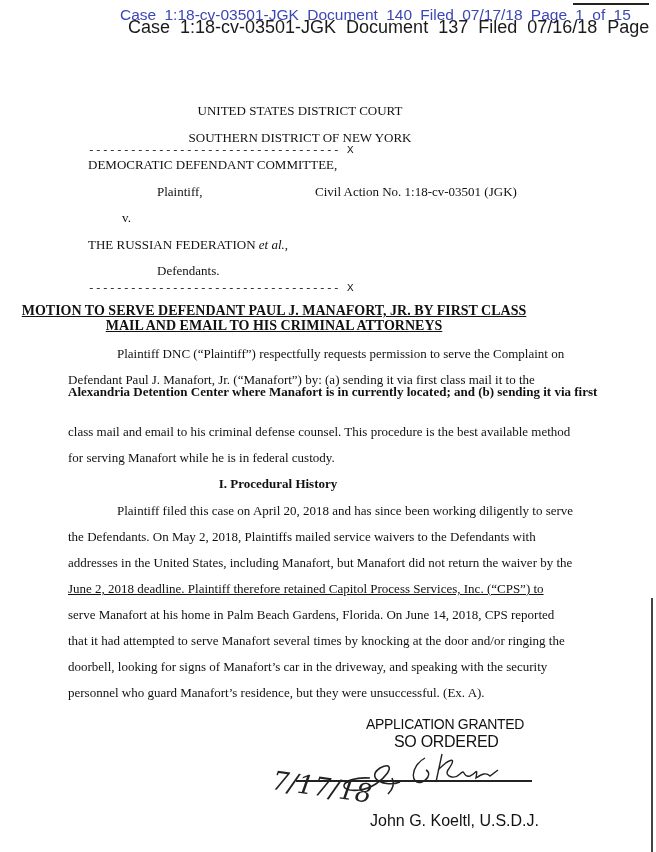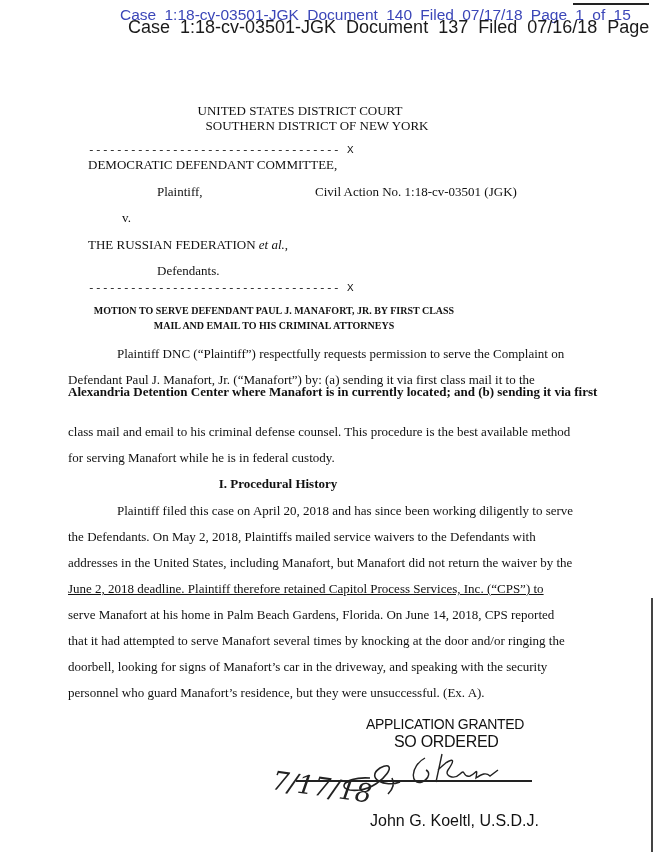--- a/index.html
+++ b/index.html
@@ -15,21 +15,22 @@
     .stamp-black {
       left:128px; top:17px; font-family:"Liberation Sans", sans-serif; font-size:18px;
       color:#1a1a1a; white-space:nowrap; word-spacing:5px;
     }
     .topline { left:573px; top:3px; width:76px; height:2px; background:#222; }
     .rightline { left:651px; top:598px; width:2px; height:254px; background:#444; }
     .court { left:0; width:600px; text-align:center; font-size:13px; line-height:15px; }
     .txt { font-size:13px; white-space:nowrap; }
     .dashes { font-family:"Liberation Mono", monospace; font-size:11px; letter-spacing:0.4px; white-space:nowrap; }
     .title {
-      left:0; width:548px; text-align:center; font-weight:bold; font-size:10px; line-height:15px;
+      left:0; width:548px; text-align:center; font-weight:bold; font-size:14px; line-height:15px;
+      text-decoration:underline;
     }
     .heading { left:0; width:556px; text-align:center; font-weight:bold; font-size:13px; }
     .para-line { left:68px; font-size:13px; white-space:nowrap; }
     .stamp-area { font-family:"Liberation Sans", sans-serif; color:#111; }
     .granted { left:366px; top:716px; font-size:14px; letter-spacing:-0.3px; white-space:nowrap; }
     .ordered { left:394px; top:733px; font-size:16px; letter-spacing:-0.3px; white-space:nowrap; }
     .judge-line { left:296px; top:780px; width:236px; height:1.5px; background:#222; }
     .judge-name { left:370px; top:812px; font-size:16px; white-space:nowrap; }
     .date-hand { left:272px; top:772px; font-family:"DejaVu Serif", serif; font-style:italic; font-size:26px; transform:rotate(8deg); white-space:nowrap; color:#222; }
     svg.sig { position:absolute; left:330px; top:748px; }
@@ -39,21 +40,21 @@
 
 <div>
 
   <div class="abs topline"></div>
   <div class="abs rightline"></div>
 
   <div class="abs stamp-blue">Case 1:18-cv-03501-JGK   Document 140   Filed 07/17/18   Page 1 of 15</div>
   <div class="abs stamp-black">Case 1:18-cv-03501-JGK   Document 137   Filed 07/16/18   Page 1 of 7</div>
 
   <div class="abs court" style="top:103px;">UNITED STATES DISTRICT COURT</div>
-  <div class="abs court" style="top:118px;padding-left:17px;">SOUTHERN DISTRICT OF NEW YORK</div>
+  <div class="abs court" style="top:130px;">SOUTHERN DISTRICT OF NEW YORK</div>
 
   <div class="abs dashes" style="left:88px; top:144px;">------------------------------------ X</div>
   <div class="abs txt" style="left:88px; top:157px;">DEMOCRATIC DEFENDANT COMMITTEE,</div>
 
   <div class="abs txt" style="left:157px; top:184px;">Plaintiff,</div>
   <div class="abs txt" style="left:315px; top:184px;">Civil Action No. 1:18-cv-03501 (JGK)</div>
 
   <div class="abs txt" style="left:122px; top:210px;">v.</div>
 
   <div class="abs txt" style="left:88px; top:237px;">

